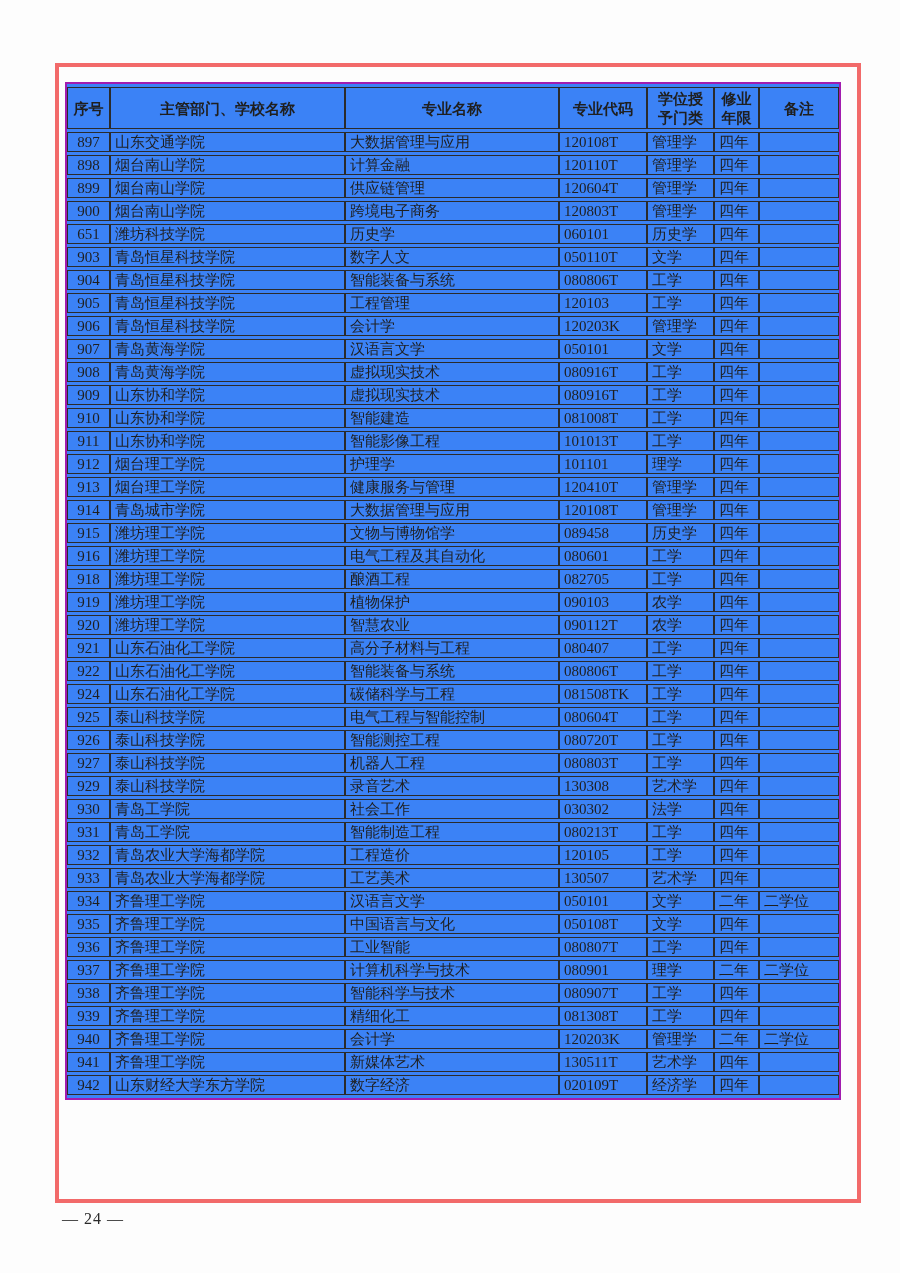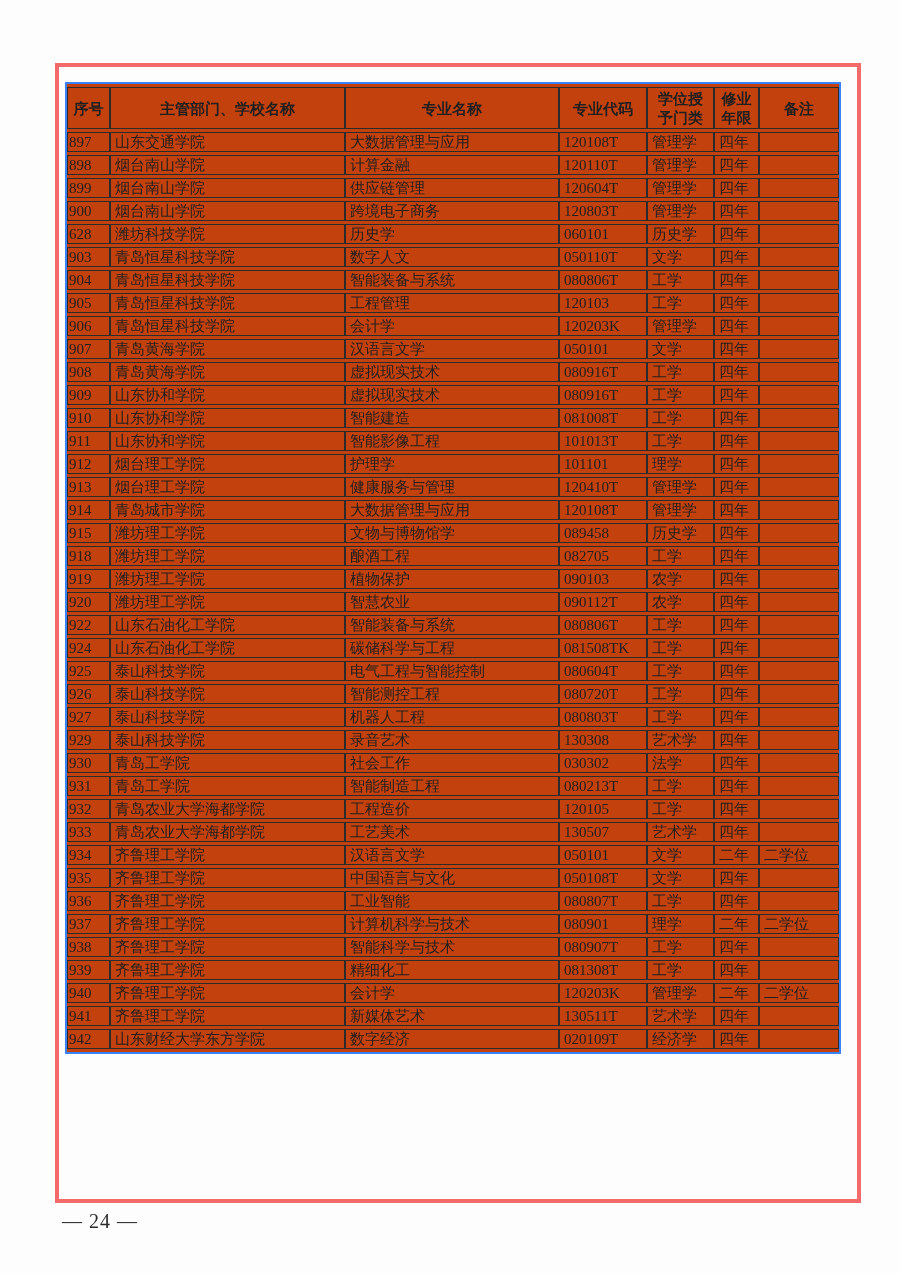--- a/index.html
+++ b/index.html
@@ -24,22 +24,22 @@
     background: transparent;
   }
   table.majors {
     position: absolute;
     left: 65px;
     top: 82px;
     width: 772px;
     border-collapse: separate;
     border-spacing: 0 3px;
     table-layout: fixed;
-    border: 2px solid #3b82f6;
-    background: #c2410c;
+    border: 2px solid #a21caf;
+    background: #3b82f6;
   }
   table.majors th, table.majors td {
     border: 1px solid #2b2b2b;
     box-sizing: border-box;
     overflow: hidden;
     white-space: nowrap;
   }
   table.majors th {
     font-family: "Liberation Sans", "DejaVu Sans", sans-serif;
     font-weight: 700;
@@ -52,26 +52,26 @@
     padding: 0 2px;
   }
   table.majors td {
     font-size: 15px;
     line-height: 18px;
     height: 20px;
     padding: 0 4px;
     text-align: left;
     vertical-align: middle;
   }
-  table.majors td.col0 { text-align: left; padding: 0 1px; }
+  table.majors td.col0 { text-align: center; padding: 0 1px; }
   .page-number {
     position: absolute;
     left: 62px;
     top: 1210px;
-    font-size: 20px;
+    font-size: 16px;
     letter-spacing: 1px;
     color: #2a2a2a;
   }
 </style>
 </head>
 <body>
 
 <div class="red-frame"></div>
 
 <table class="majors">
@@ -128,21 +128,21 @@
       <tr>
         <td class="col0">900</td>
         <td class="col1">烟台南山学院</td>
         <td class="col2">跨境电子商务</td>
         <td class="col3">120803T</td>
         <td class="col4">管理学</td>
         <td class="col5">四年</td>
         <td class="col6"></td>
       </tr>
       <tr>
-        <td class="col0">628</td>
+        <td class="col0">651</td>
         <td class="col1">潍坊科技学院</td>
         <td class="col2">历史学</td>
         <td class="col3">060101</td>
         <td class="col4">历史学</td>
         <td class="col5">四年</td>
         <td class="col6"></td>
       </tr>
       <tr>
         <td class="col0">903</td>
         <td class="col1">青岛恒星科技学院</td>
@@ -254,20 +254,29 @@
       <tr>
         <td class="col0">915</td>
         <td class="col1">潍坊理工学院</td>
         <td class="col2">文物与博物馆学</td>
         <td class="col3">089458</td>
         <td class="col4">历史学</td>
         <td class="col5">四年</td>
         <td class="col6"></td>
       </tr>
       <tr>
+        <td class="col0">916</td>
+        <td class="col1">潍坊理工学院</td>
+        <td class="col2">电气工程及其自动化</td>
+        <td class="col3">080601</td>
+        <td class="col4">工学</td>
+        <td class="col5">四年</td>
+        <td class="col6"></td>
+      </tr>
+      <tr>
         <td class="col0">918</td>
         <td class="col1">潍坊理工学院</td>
         <td class="col2">酿酒工程</td>
         <td class="col3">082705</td>
         <td class="col4">工学</td>
         <td class="col5">四年</td>
         <td class="col6"></td>
       </tr>
       <tr>
         <td class="col0">919</td>
@@ -277,20 +286,29 @@
         <td class="col4">农学</td>
         <td class="col5">四年</td>
         <td class="col6"></td>
       </tr>
       <tr>
         <td class="col0">920</td>
         <td class="col1">潍坊理工学院</td>
         <td class="col2">智慧农业</td>
         <td class="col3">090112T</td>
         <td class="col4">农学</td>
+        <td class="col5">四年</td>
+        <td class="col6"></td>
+      </tr>
+      <tr>
+        <td class="col0">921</td>
+        <td class="col1">山东石油化工学院</td>
+        <td class="col2">高分子材料与工程</td>
+        <td class="col3">080407</td>
+        <td class="col4">工学</td>
         <td class="col5">四年</td>
         <td class="col6"></td>
       </tr>
       <tr>
         <td class="col0">922</td>
         <td class="col1">山东石油化工学院</td>
         <td class="col2">智能装备与系统</td>
         <td class="col3">080806T</td>
         <td class="col4">工学</td>
         <td class="col5">四年</td>

